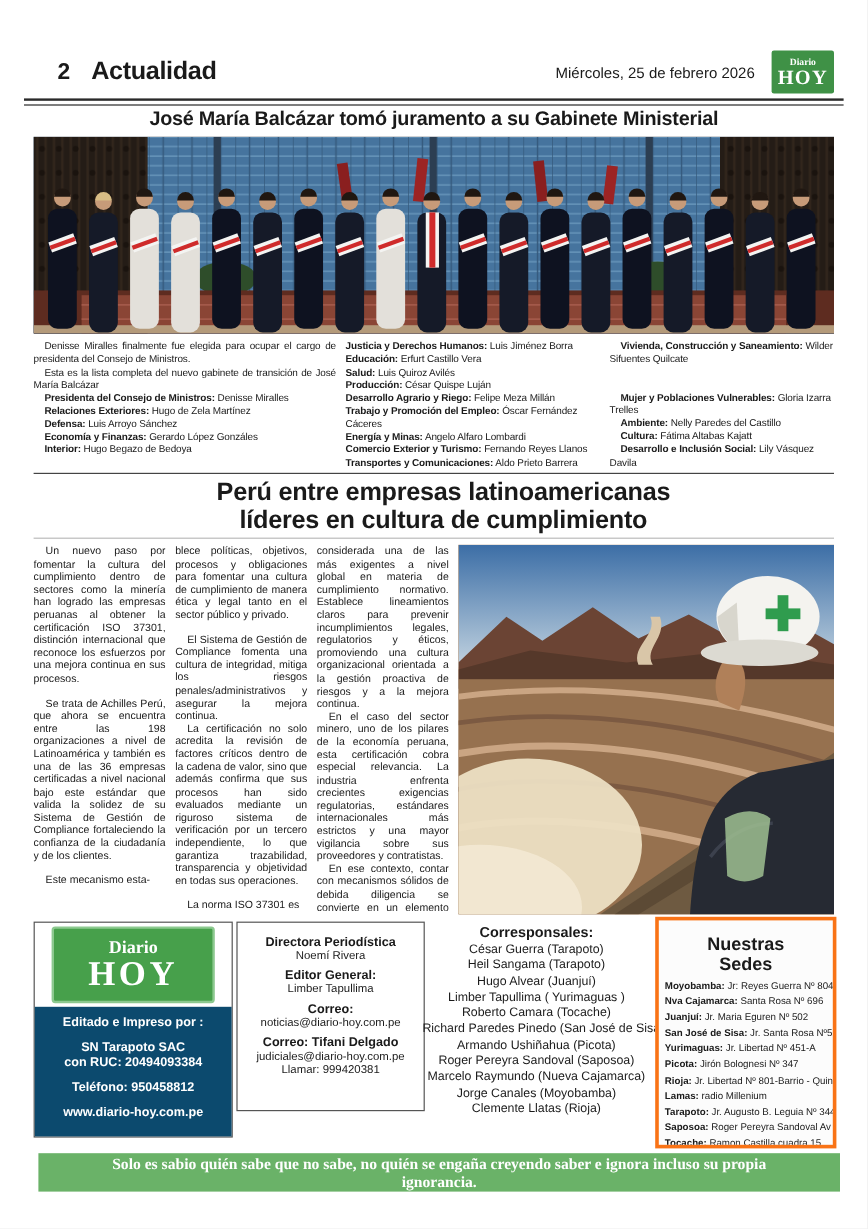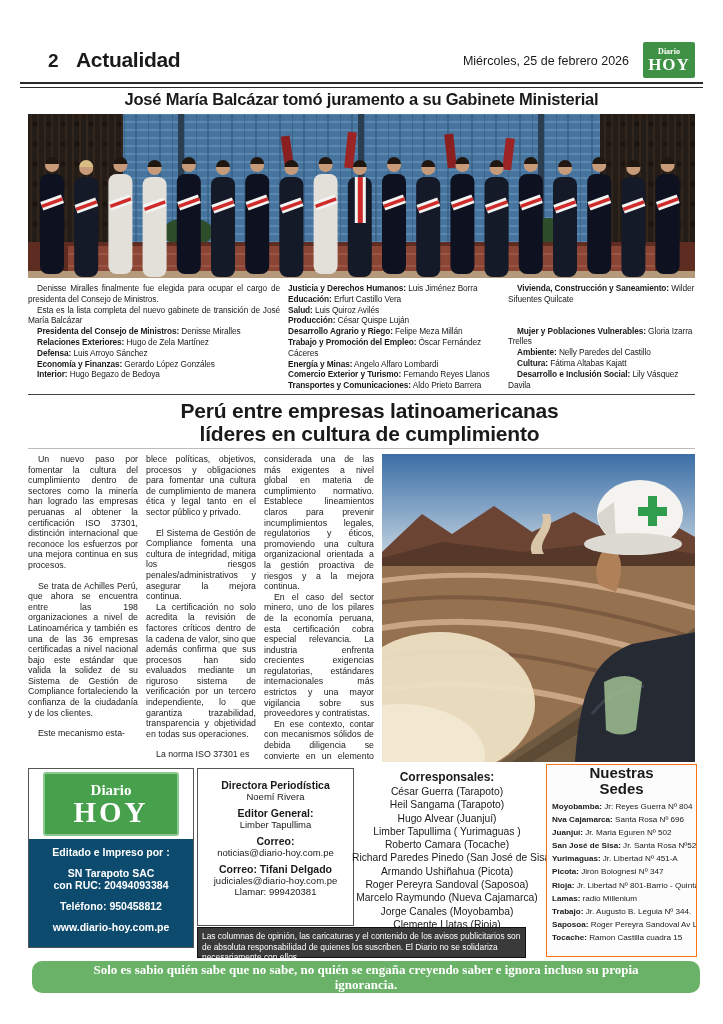--- a/index.html
+++ b/index.html
@@ -54,33 +54,33 @@
   .pub-gray{flex:1;background:#0c4a6e;color:#fff;text-align:center;font-weight:bold;
             font-size:10.5px;line-height:12px;padding-top:7px;}
   .pub-gray p{margin:0 0 9px 0;}
   .fbox-staff{position:absolute;left:197px;top:768px;width:157px;height:158px;border:1px solid #555;
               box-sizing:border-box;text-align:center;padding-top:5px;overflow:hidden;background:#fff;}
   .staff-title{font-size:10.5px;font-weight:bold;line-height:12px;margin:5px 0 0 0;}
   .staff-line{font-size:9.5px;line-height:11px;margin:0;}
   .corr{position:absolute;left:352px;top:770px;width:190px;text-align:center;}
   .corr-title{font-size:12px;font-weight:bold;margin:0 0 1px 0;}
   .corr-item{font-size:10.3px;line-height:13.3px;margin:0;white-space:nowrap;}
-  .sedes{position:absolute;left:546px;top:764px;width:151px;height:193px;border:1px solid #f97316;
-         background:#fcfcfc;box-sizing:border-box;padding:0 5px;overflow:hidden;}
+  .sedes{position:absolute;left:546px;top:764px;width:151px;height:193px;border:3px solid #f97316;
+         background:#fcfcfc;box-sizing:border-box;padding:13px 5px;overflow:hidden;}
   .sedes-title{text-align:center;font-size:15px;font-weight:bold;line-height:16px;margin:0;}
   .sedes-item{font-size:8.1px;line-height:13.1px;margin:0;white-space:nowrap;}
   .sedes-item b{font-weight:bold;}
   .disclaimer{position:absolute;left:197px;top:927px;width:329px;height:31px;background:#3a3a3a;
               border:1px solid #111;box-sizing:border-box;color:#fff;font-size:8.4px;line-height:10.5px;
               padding:3px 4px;text-align:left;}
   
   .banner{position:absolute;left:32px;top:961px;width:668px;height:32px;background:#6ab268;
           color:#fff;display:flex;align-items:center;justify-content:center;text-align:center;
           font-family:"Liberation Serif",serif;font-weight:bold;font-size:13px;line-height:15px;
-          padding:0 55px;box-sizing:border-box;border-radius:10px;}
+          padding:0 55px;box-sizing:border-box;}
 </style>
 </head>
 <body>
 
 <div class="page">
 
   <div class="hdr">
     <span class="hdr-num">2</span>
     <span class="hdr-section">Actualidad</span>
     <span class="hdr-date">Miércoles, 25 de febrero 2026</span>
@@ -474,23 +474,22 @@
     <div>
 
     <p class="sedes-item"><b>Moyobamba:</b><span> Jr: Reyes Guerra Nº 804</span></p>
         <p class="sedes-item"><b>Nva Cajamarca:</b><span> Santa Rosa Nº 696</span></p>
         <p class="sedes-item"><b>Juanjuí:</b><span> Jr. Maria Eguren Nº 502</span></p>
         <p class="sedes-item"><b>San José de Sisa:</b><span> Jr. Santa Rosa Nº526</span></p>
         <p class="sedes-item"><b>Yurimaguas:</b><span> Jr. Libertad Nº 451-A</span></p>
         <p class="sedes-item"><b>Picota:</b><span> Jirón Bolognesi Nº 347</span></p>
         <p class="sedes-item"><b>Rioja:</b><span> Jr. Libertad Nº 801-Barrio - Quinta Pata.</span></p>
         <p class="sedes-item"><b>Lamas:</b><span> radio Millenium</span></p>
-        <p class="sedes-item"><b>Trabajo:</b><span> Jr. Augusto B. Leguia Nº 344.</span></p>
+        <p class="sedes-item"><b>Tarapoto:</b><span> Jr. Augusto B. Leguia Nº 344.</span></p>
         <p class="sedes-item"><b>Saposoa:</b><span> Roger Pereyra Sandoval Av Lima 720</span></p>
         <p class="sedes-item"><b>Tocache:</b><span> Ramon Castilla cuadra 15</span></p>
       </div>
   </div>
 
-  <div class="disclaimer">Las columnas de opinión, las caricaturas y el contenido de los avisos publicitarios son de absoluta responsabilidad de quienes los suscriben. El Diario no se solidariza necesariamente con ellos.</div>
 
   <div class="banner">Solo es sabio quién sabe que no sabe, no quién se engaña creyendo saber e ignora incluso su propia ignorancia.</div>
 
 </div>
 
 </body></html>

